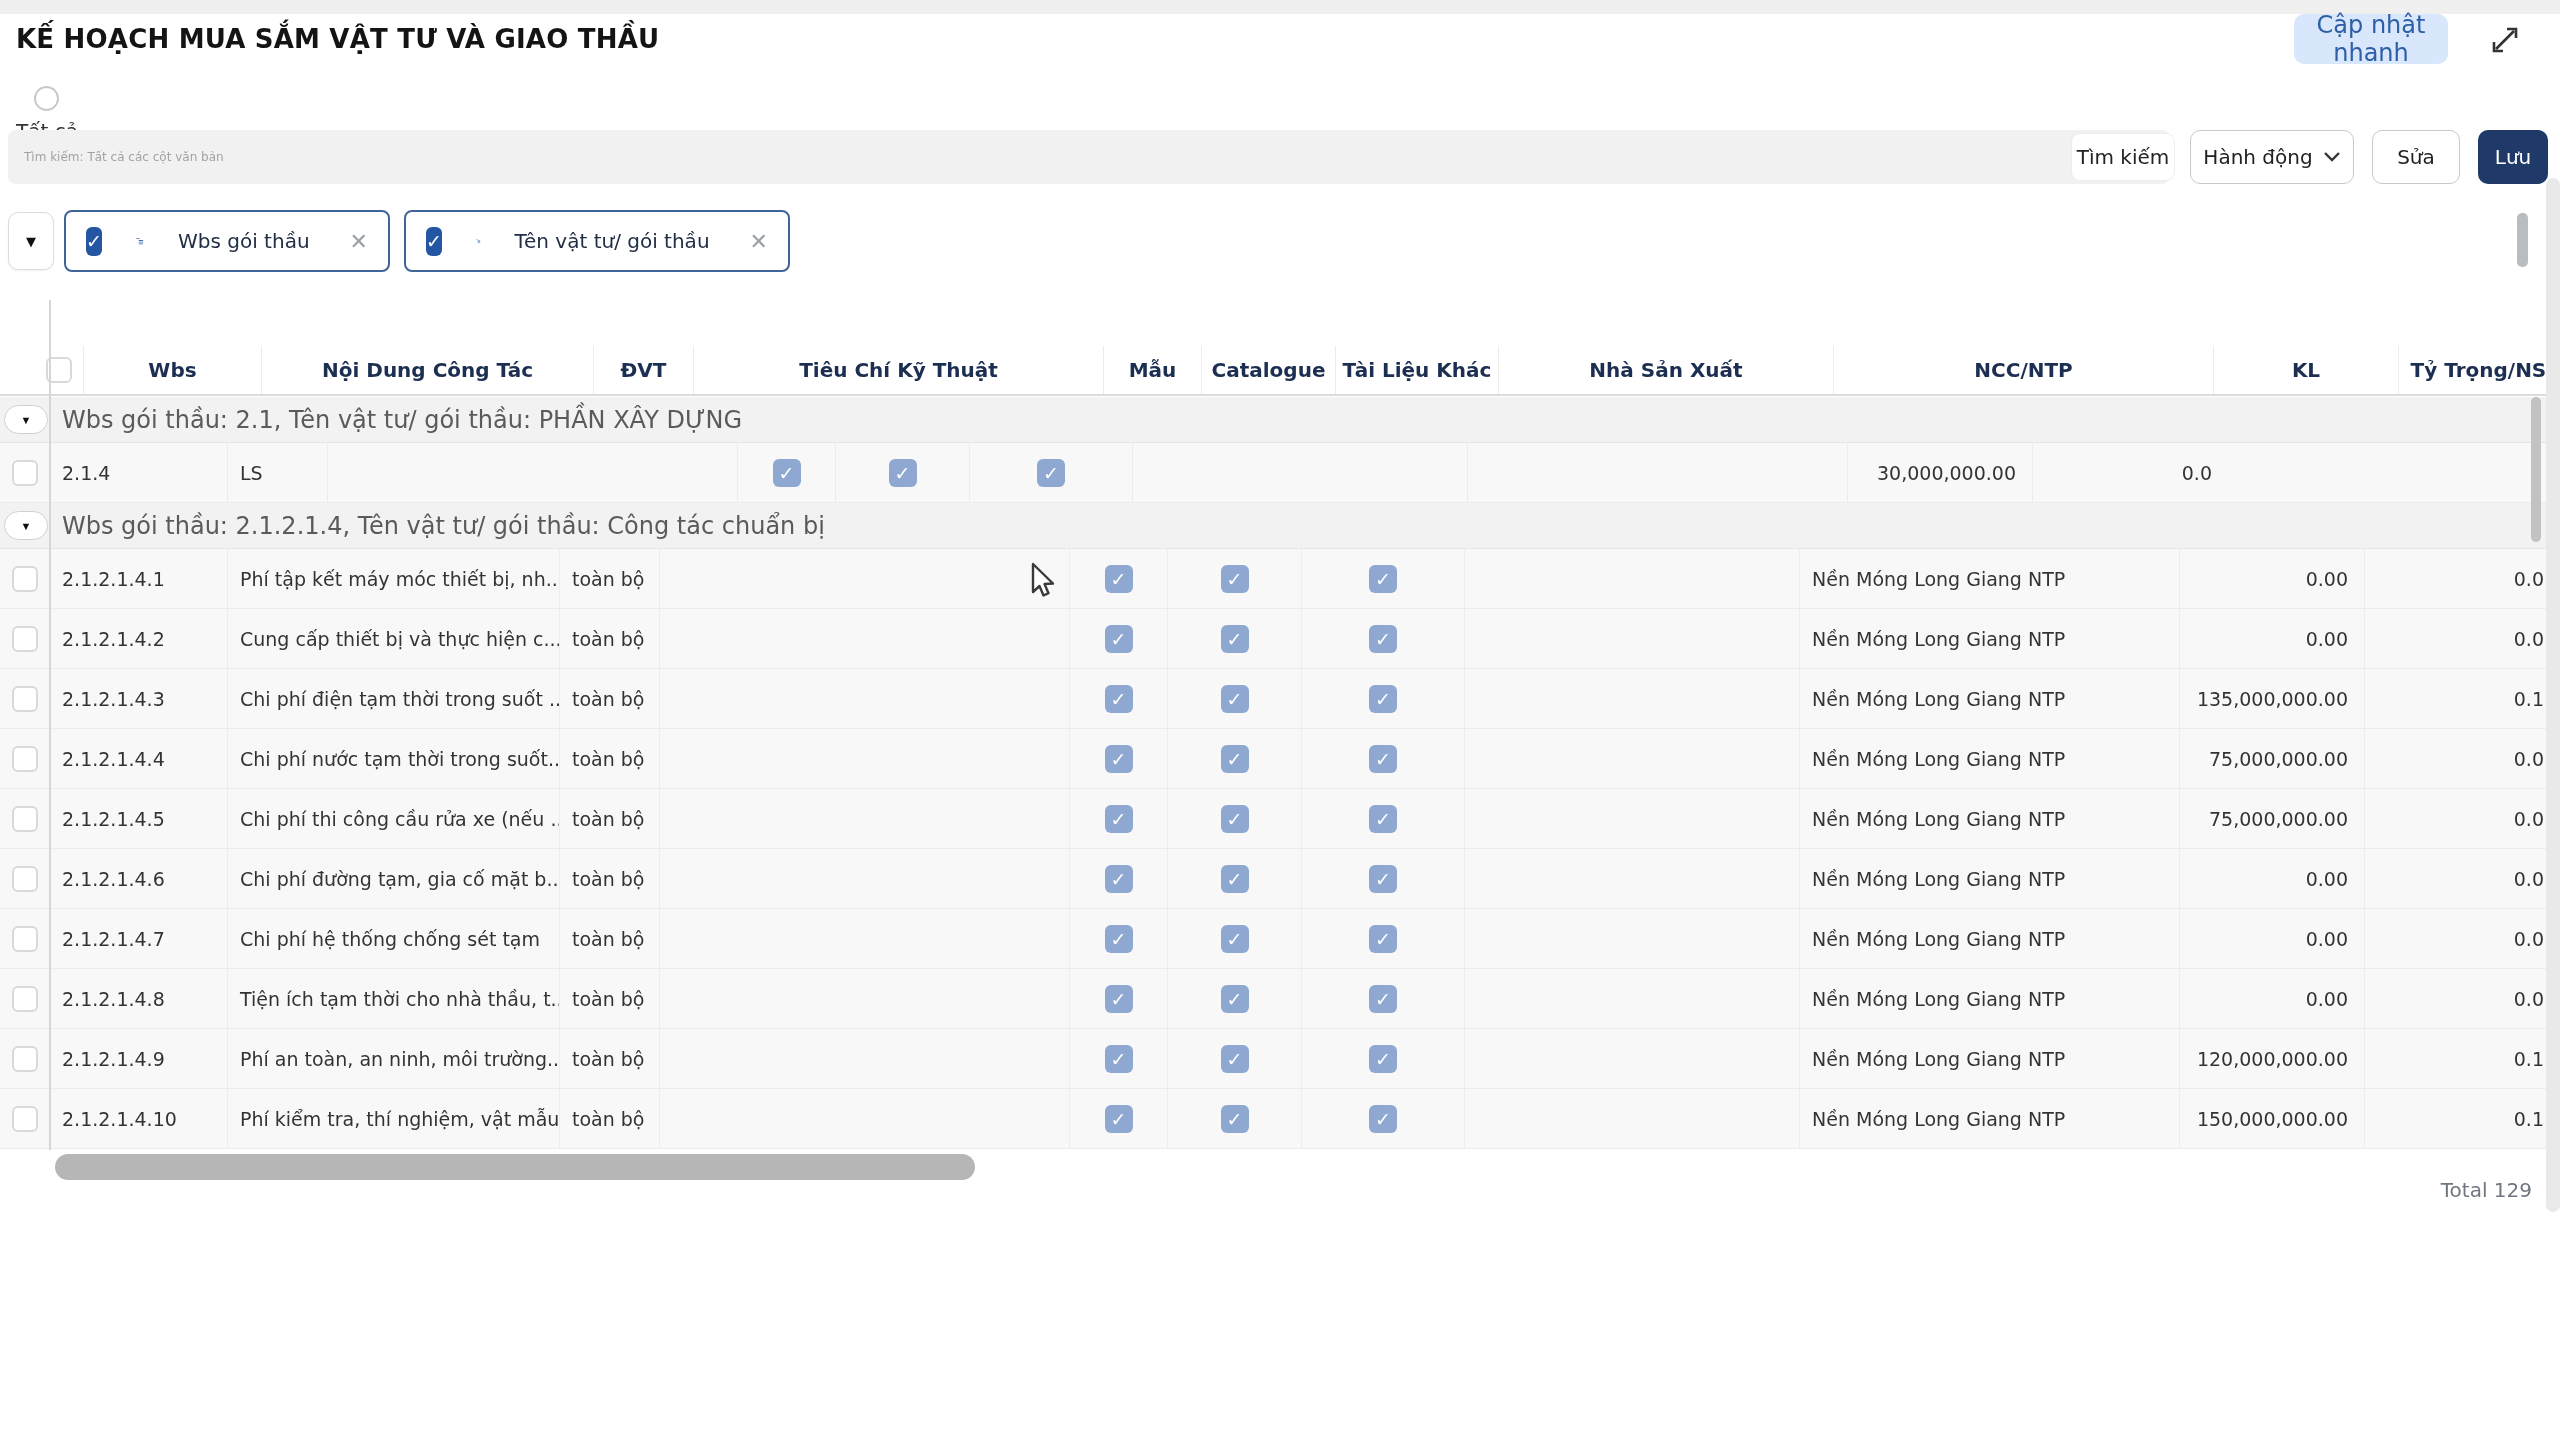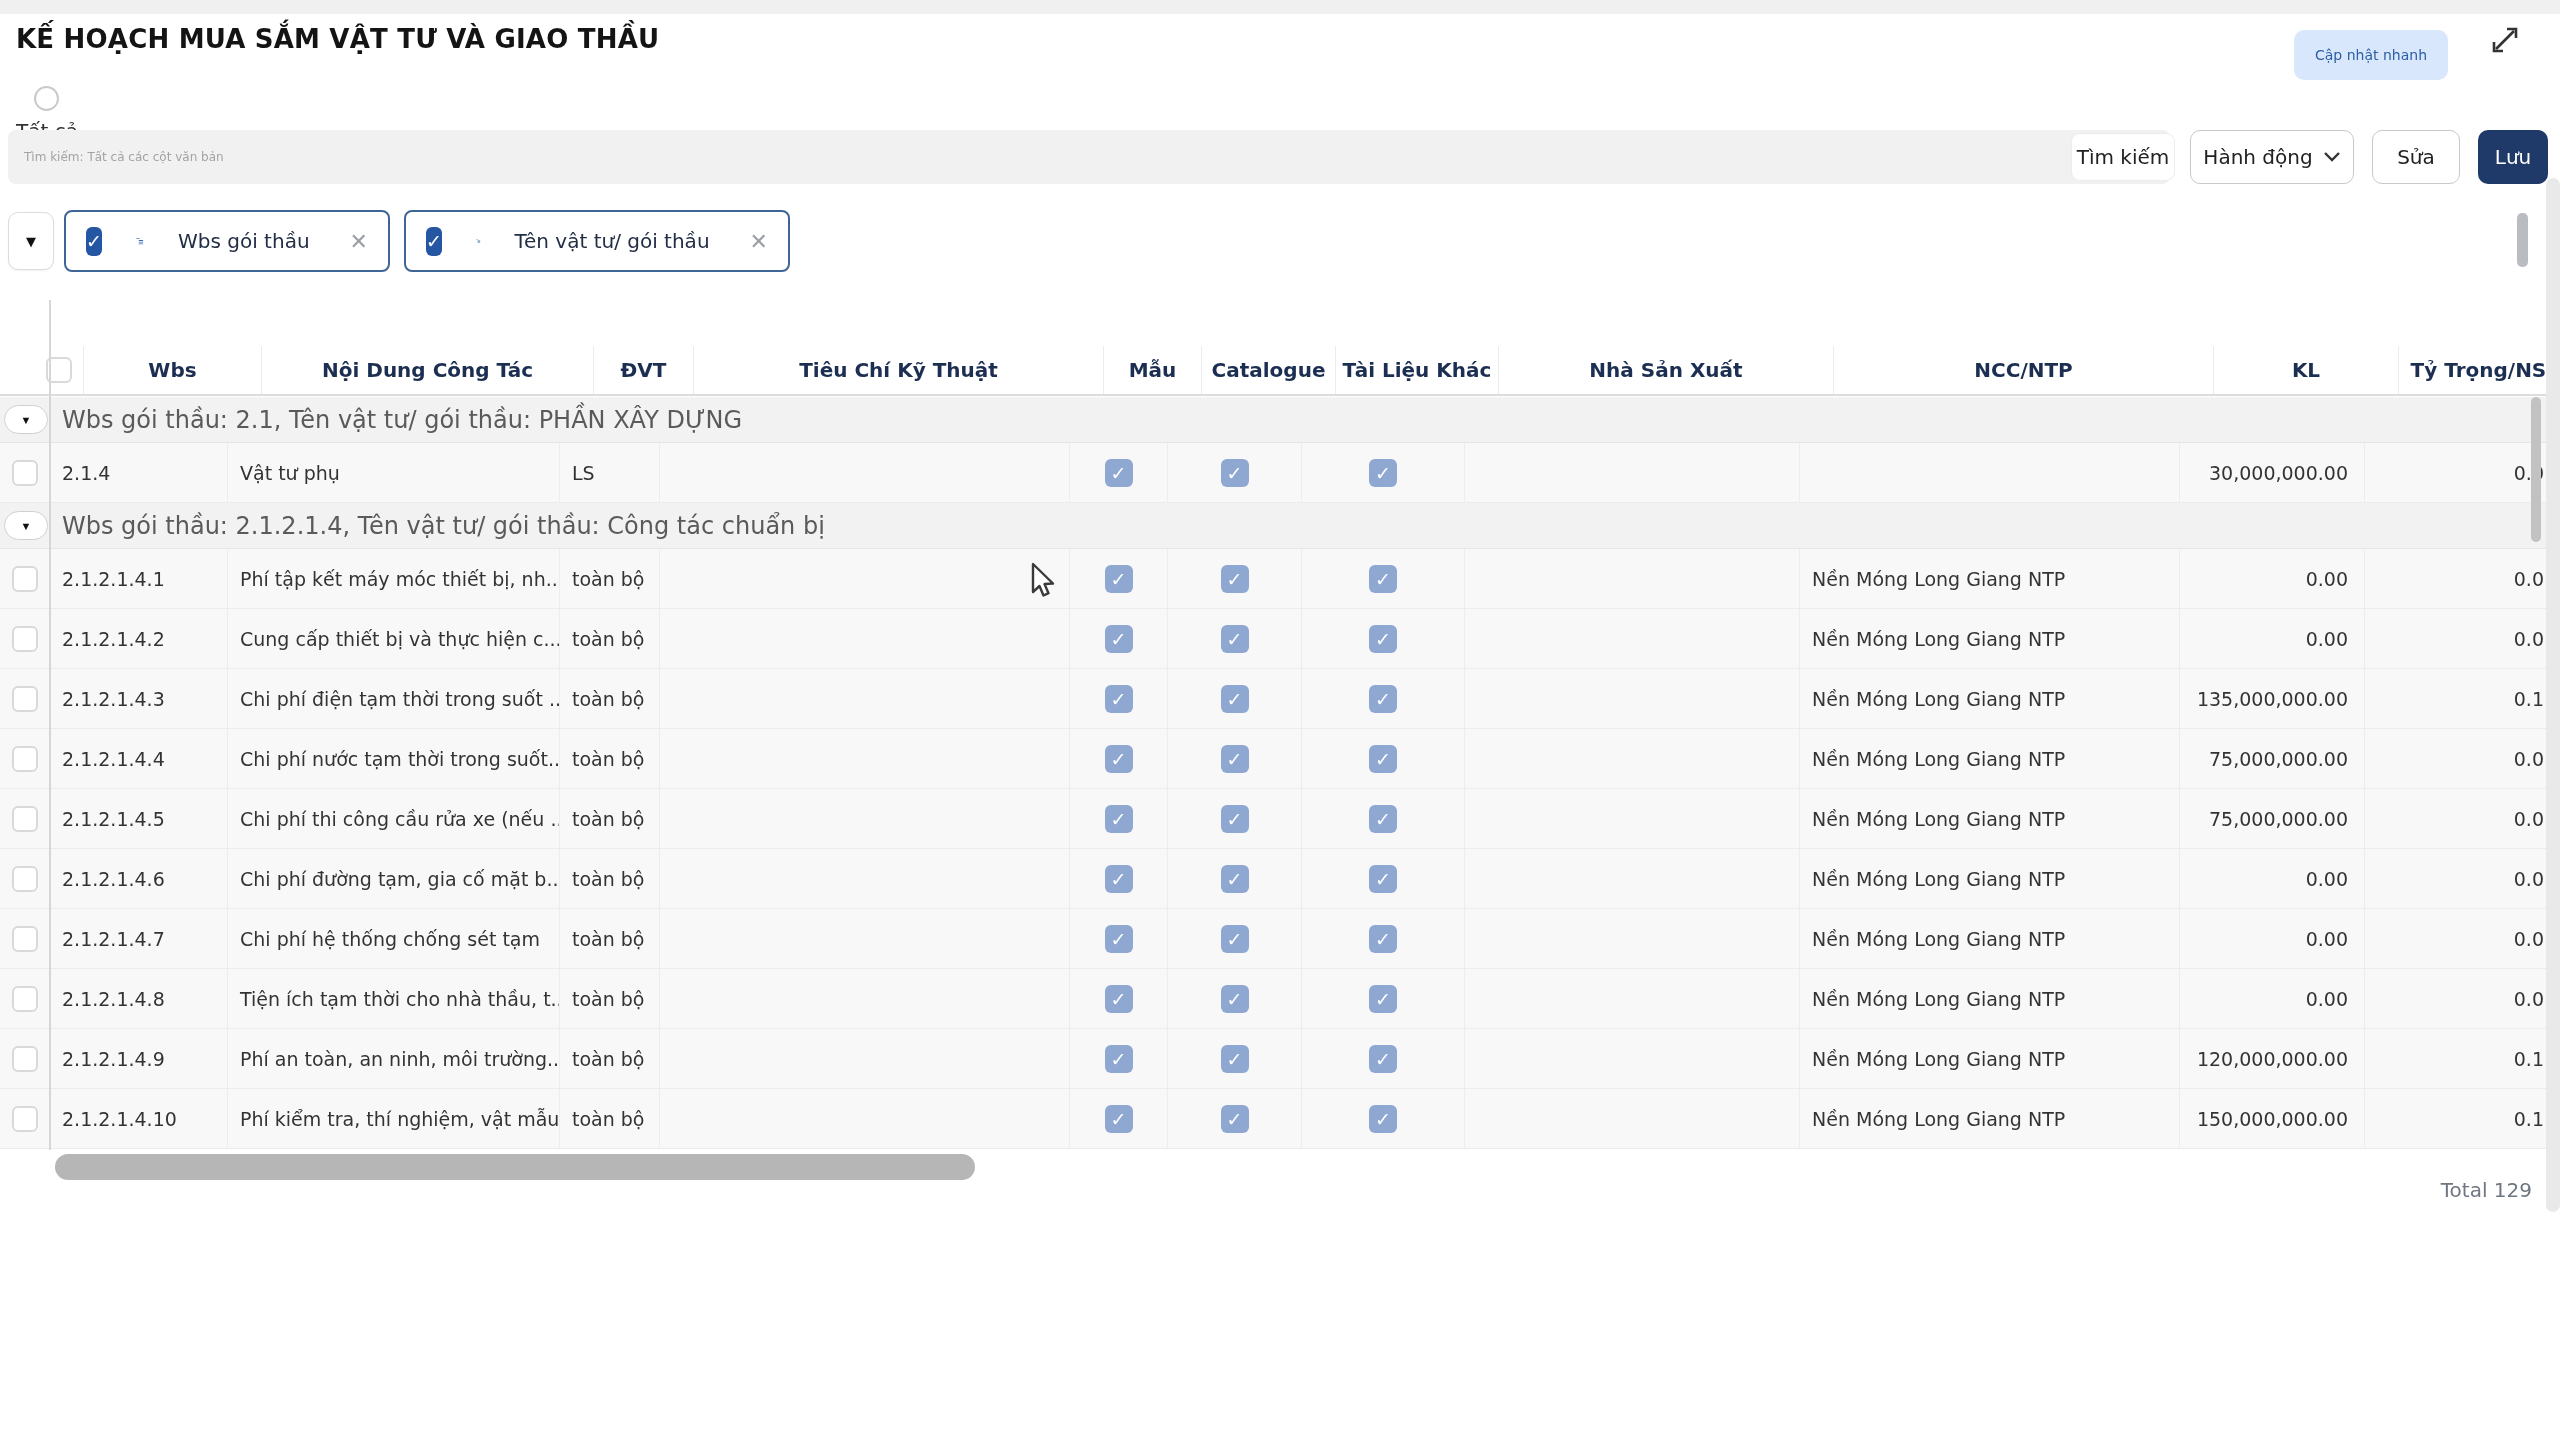--- a/index.html
+++ b/index.html
@@ -4,22 +4,22 @@
 <style>
   * { margin:0; padding:0; box-sizing:border-box; }
   html,body { width:2560px; height:1440px; overflow:hidden; background:#fff;
     font-family:"DejaVu Sans","Liberation Sans",sans-serif; }
   .page { position:relative; width:2144px; height:1440px; background:#fff; }
 
   .top-strip { position:absolute; top:0; left:0; width:2560px; height:14px; background:#f0f0f0; }
 
   .page-title { position:absolute; top:24px; left:16px; font-size:26px; font-weight:bold; color:#141414; letter-spacing:0.2px; }
 
-  .quick-btn { position:absolute; top:30px; left:2294px; width:154px; height:50px; background:#d8e7fb; color:#2d5ea6;
-    border:none; border-radius:10px; font-size:14px; display:flex; align-items:center; justify-content:center; cursor:pointer;
+  .quick-btn { position:absolute; top:14px; left:2294px; width:154px; height:50px; background:#d8e7fb; color:#2d5ea6;
+    border:none; border-radius:10px; font-size:24px; display:flex; align-items:center; justify-content:center; cursor:pointer;
     font-family:inherit; }
   .expand-btn { position:absolute; top:22px; left:2486px; width:38px; height:38px; background:transparent; border:none; cursor:pointer; }
 
   .radio-row { position:absolute; top:86px; left:16px; display:flex; align-items:center; gap:8px;flex-direction:column; }
   .radio-circle { width:25px; height:25px; border:2px solid #c9c9c9; border-radius:50%; background:#fff; }
   .radio-label { font-size:20px; color:#333; }
 
   .searchbar { position:absolute; top:130px; left:8px; width:2162px; height:54px; background:#f1f1f2; border-radius:8px; }
   .searchbar input { width:100%; height:100%; background:transparent; border:none; outline:none; padding:0 16px;
     font-size:12px; color:#444; font-family:inherit; }
@@ -176,21 +176,20 @@
     <div class="group-tr">
       <button class="collapse-pill caret"></button>
       <span class="group-label">Wbs gói thầu: 2.1, Tên vật tư/ gói thầu: PHẦN XÂY DỰNG</span>
     </div>
 
     <div class="tr">
       <div class="td c0 center">
           <span class="cb"></span>
         </div>
       <div class="td c1">2.1.4</div>
-      <div class="td c2">Vật tư phụ</div>
       <div class="td c3">LS</div>
       <div class="td c4"></div>
       <div class="td c5 center">
           <span class="cb-steel"></span>
         </div>
       <div class="td c6 center">
           <span class="cb-steel"></span>
         </div>
       <div class="td c7 center">
           <span class="cb-steel"></span>

